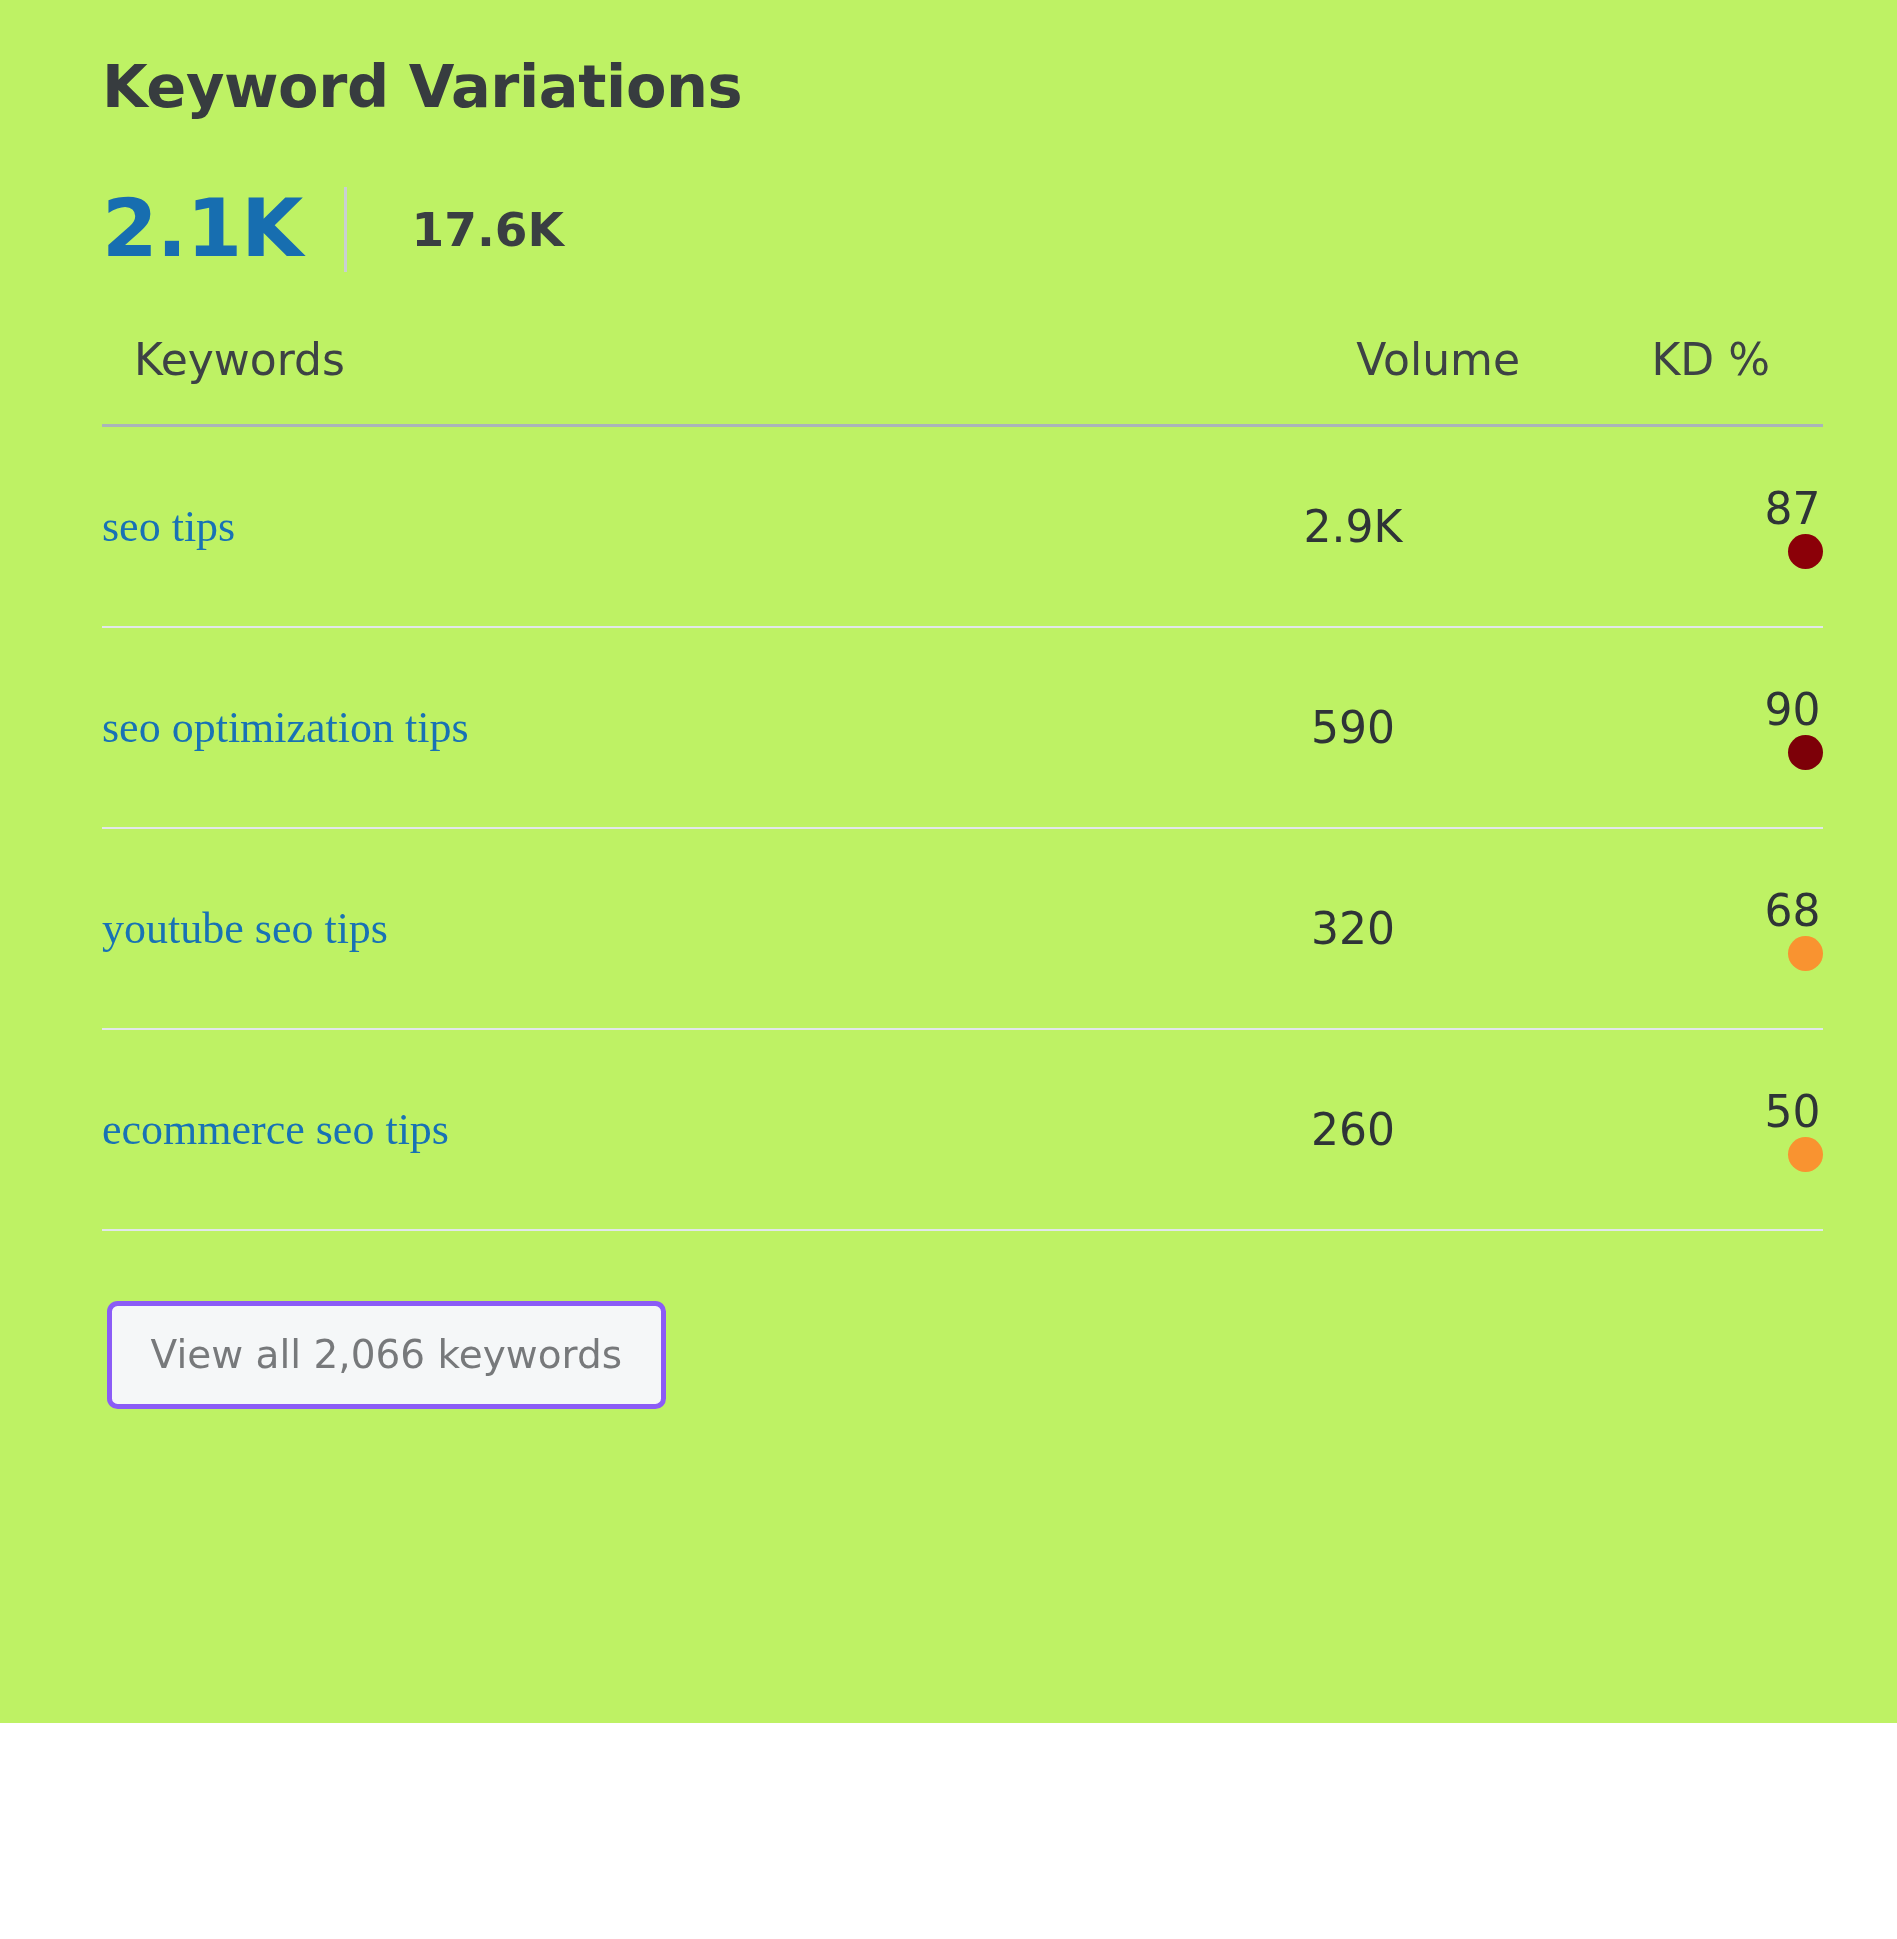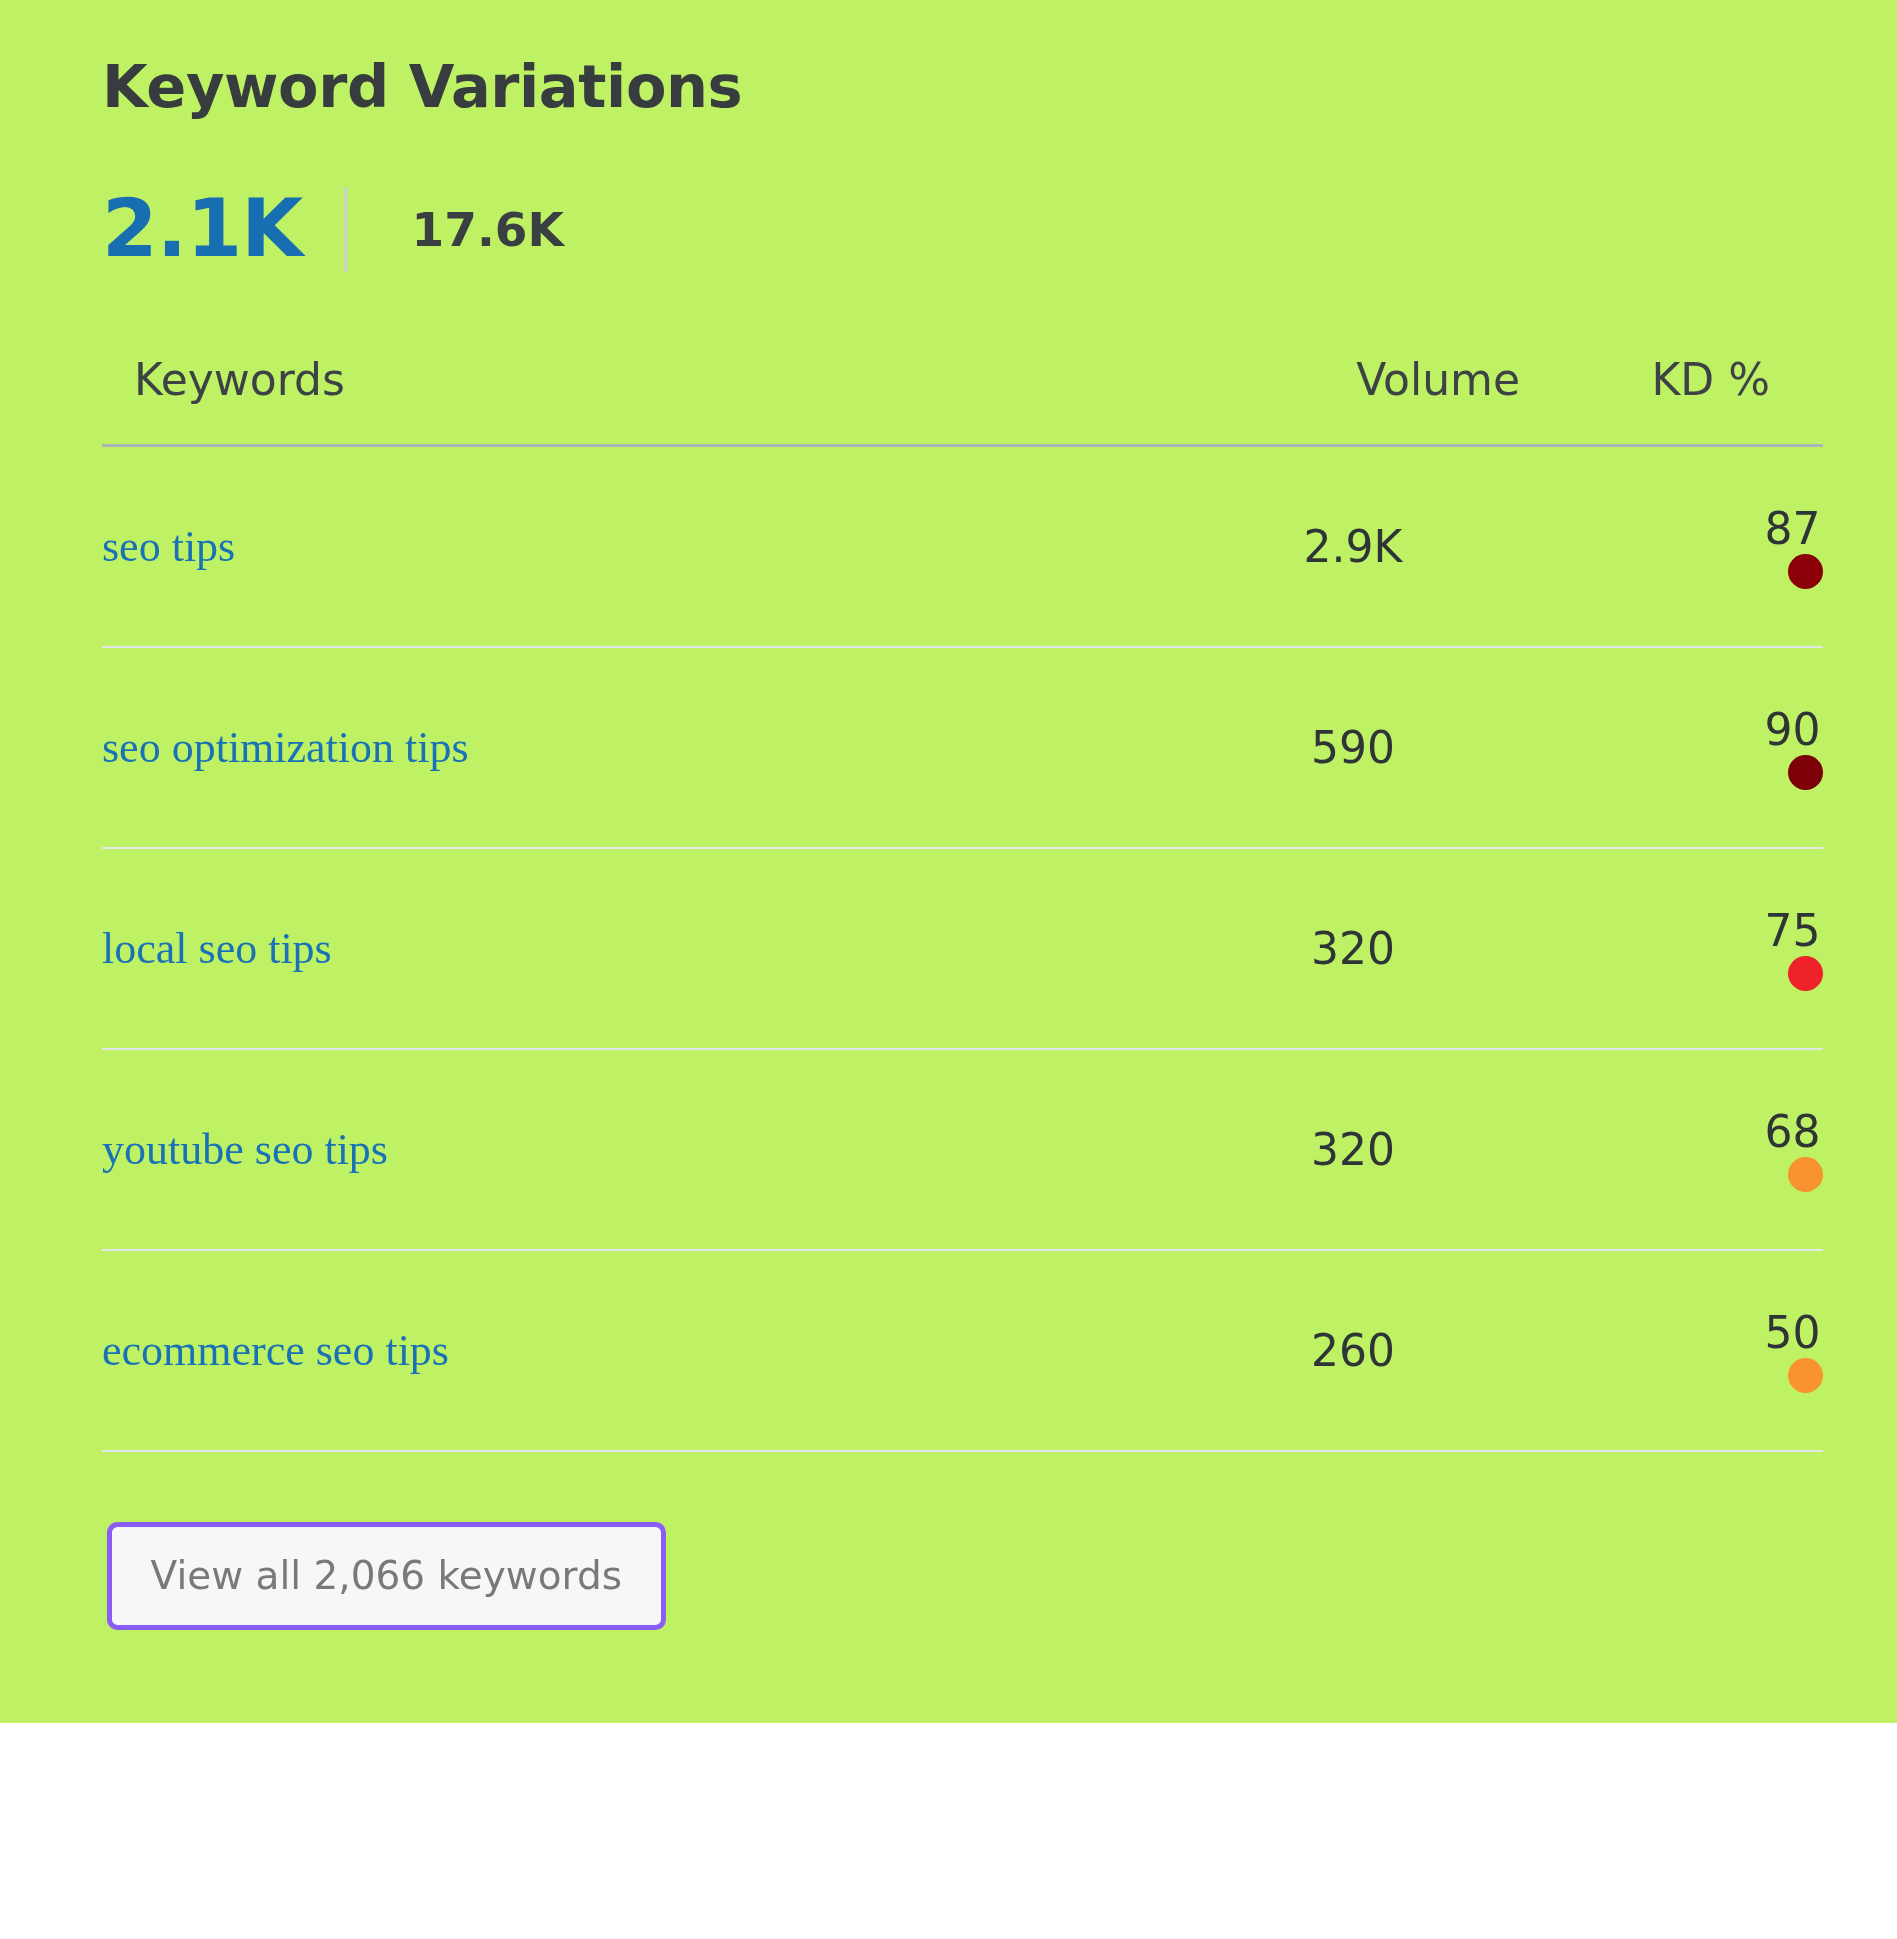--- a/index.html
+++ b/index.html
@@ -64,21 +64,21 @@
     font-size: 47px;
     font-weight: bold;
     color: #3a3f42;
     line-height: 1;
     margin-left: 30px;
     white-space: nowrap;
   }
 
   
   .kw-table {
-    margin-top: 76px;
+    margin-top: 56px;
     width: 1637px;
     border-collapse: collapse;
     table-layout: fixed;
   }
   .kw-table th {
     font-weight: normal;
     font-size: 44px;
     color: #3d4245;
     padding: 0 0 39px 0;
     vertical-align: bottom;
@@ -190,28 +190,20 @@
         </tr>
         <tr>
           <td class="cell-keyword"><a class="kw-link">seo optimization tips</a></td>
           <td class="cell-volume">590</td>
           <td class="cell-kd"><span class="kd-wrap">
               <span class="kd-value">90</span>
               <span class="kd-dot" style="background: rgb(125, 0, 8);"></span>
             </span></td>
         </tr>
         <tr>
-          <td class="cell-keyword"><a class="kw-link">local seo tips</a></td>
-          <td class="cell-volume">320</td>
-          <td class="cell-kd"><span class="kd-wrap">
-              <span class="kd-value">75</span>
-              <span class="kd-dot" style="background: rgb(238, 34, 41);"></span>
-            </span></td>
-        </tr>
-        <tr>
           <td class="cell-keyword"><a class="kw-link">youtube seo tips</a></td>
           <td class="cell-volume">320</td>
           <td class="cell-kd"><span class="kd-wrap">
               <span class="kd-value">68</span>
               <span class="kd-dot" style="background: rgb(249, 147, 48);"></span>
             </span></td>
         </tr>
         <tr>
           <td class="cell-keyword"><a class="kw-link">ecommerce seo tips</a></td>
           <td class="cell-volume">260</td>

